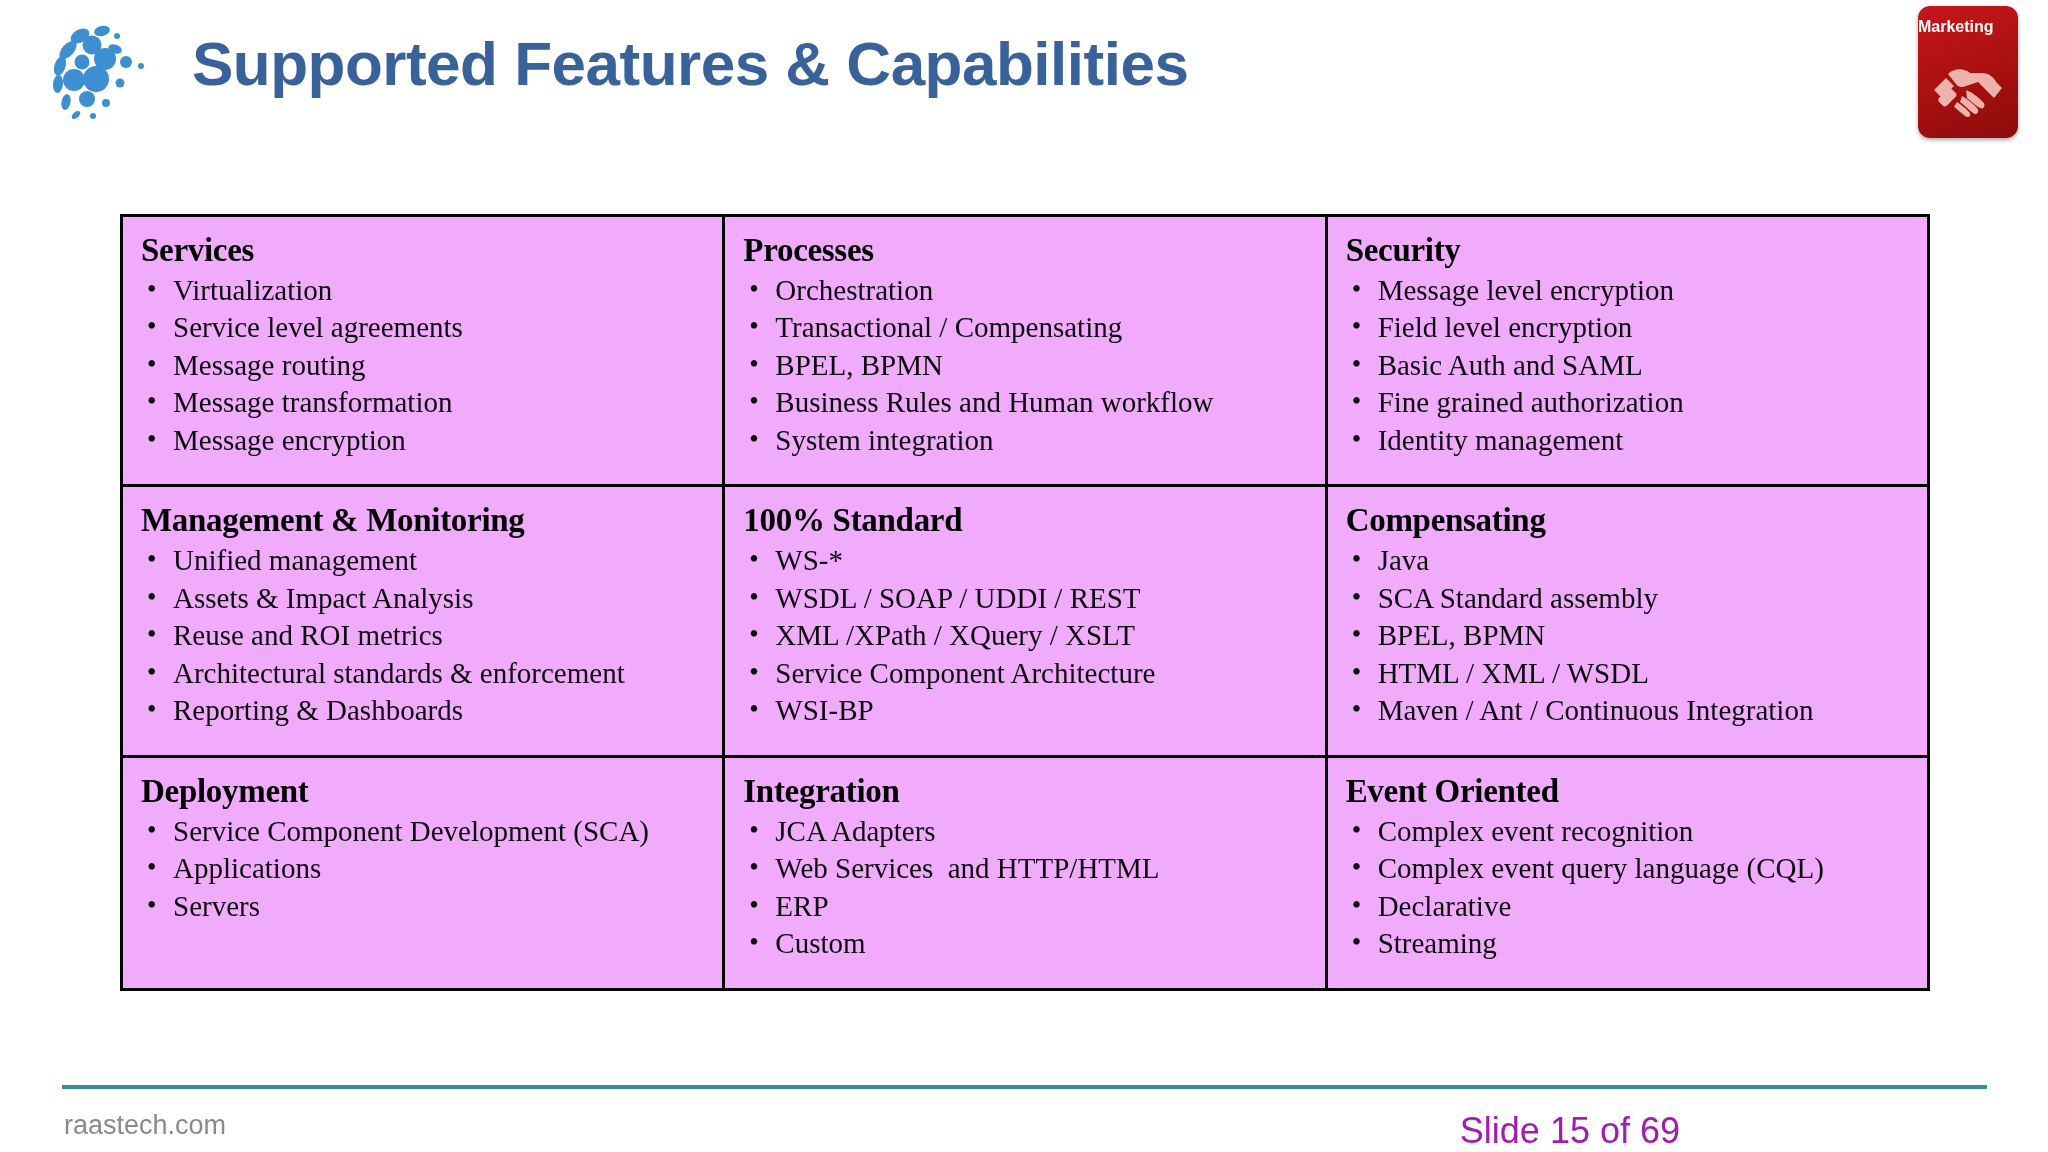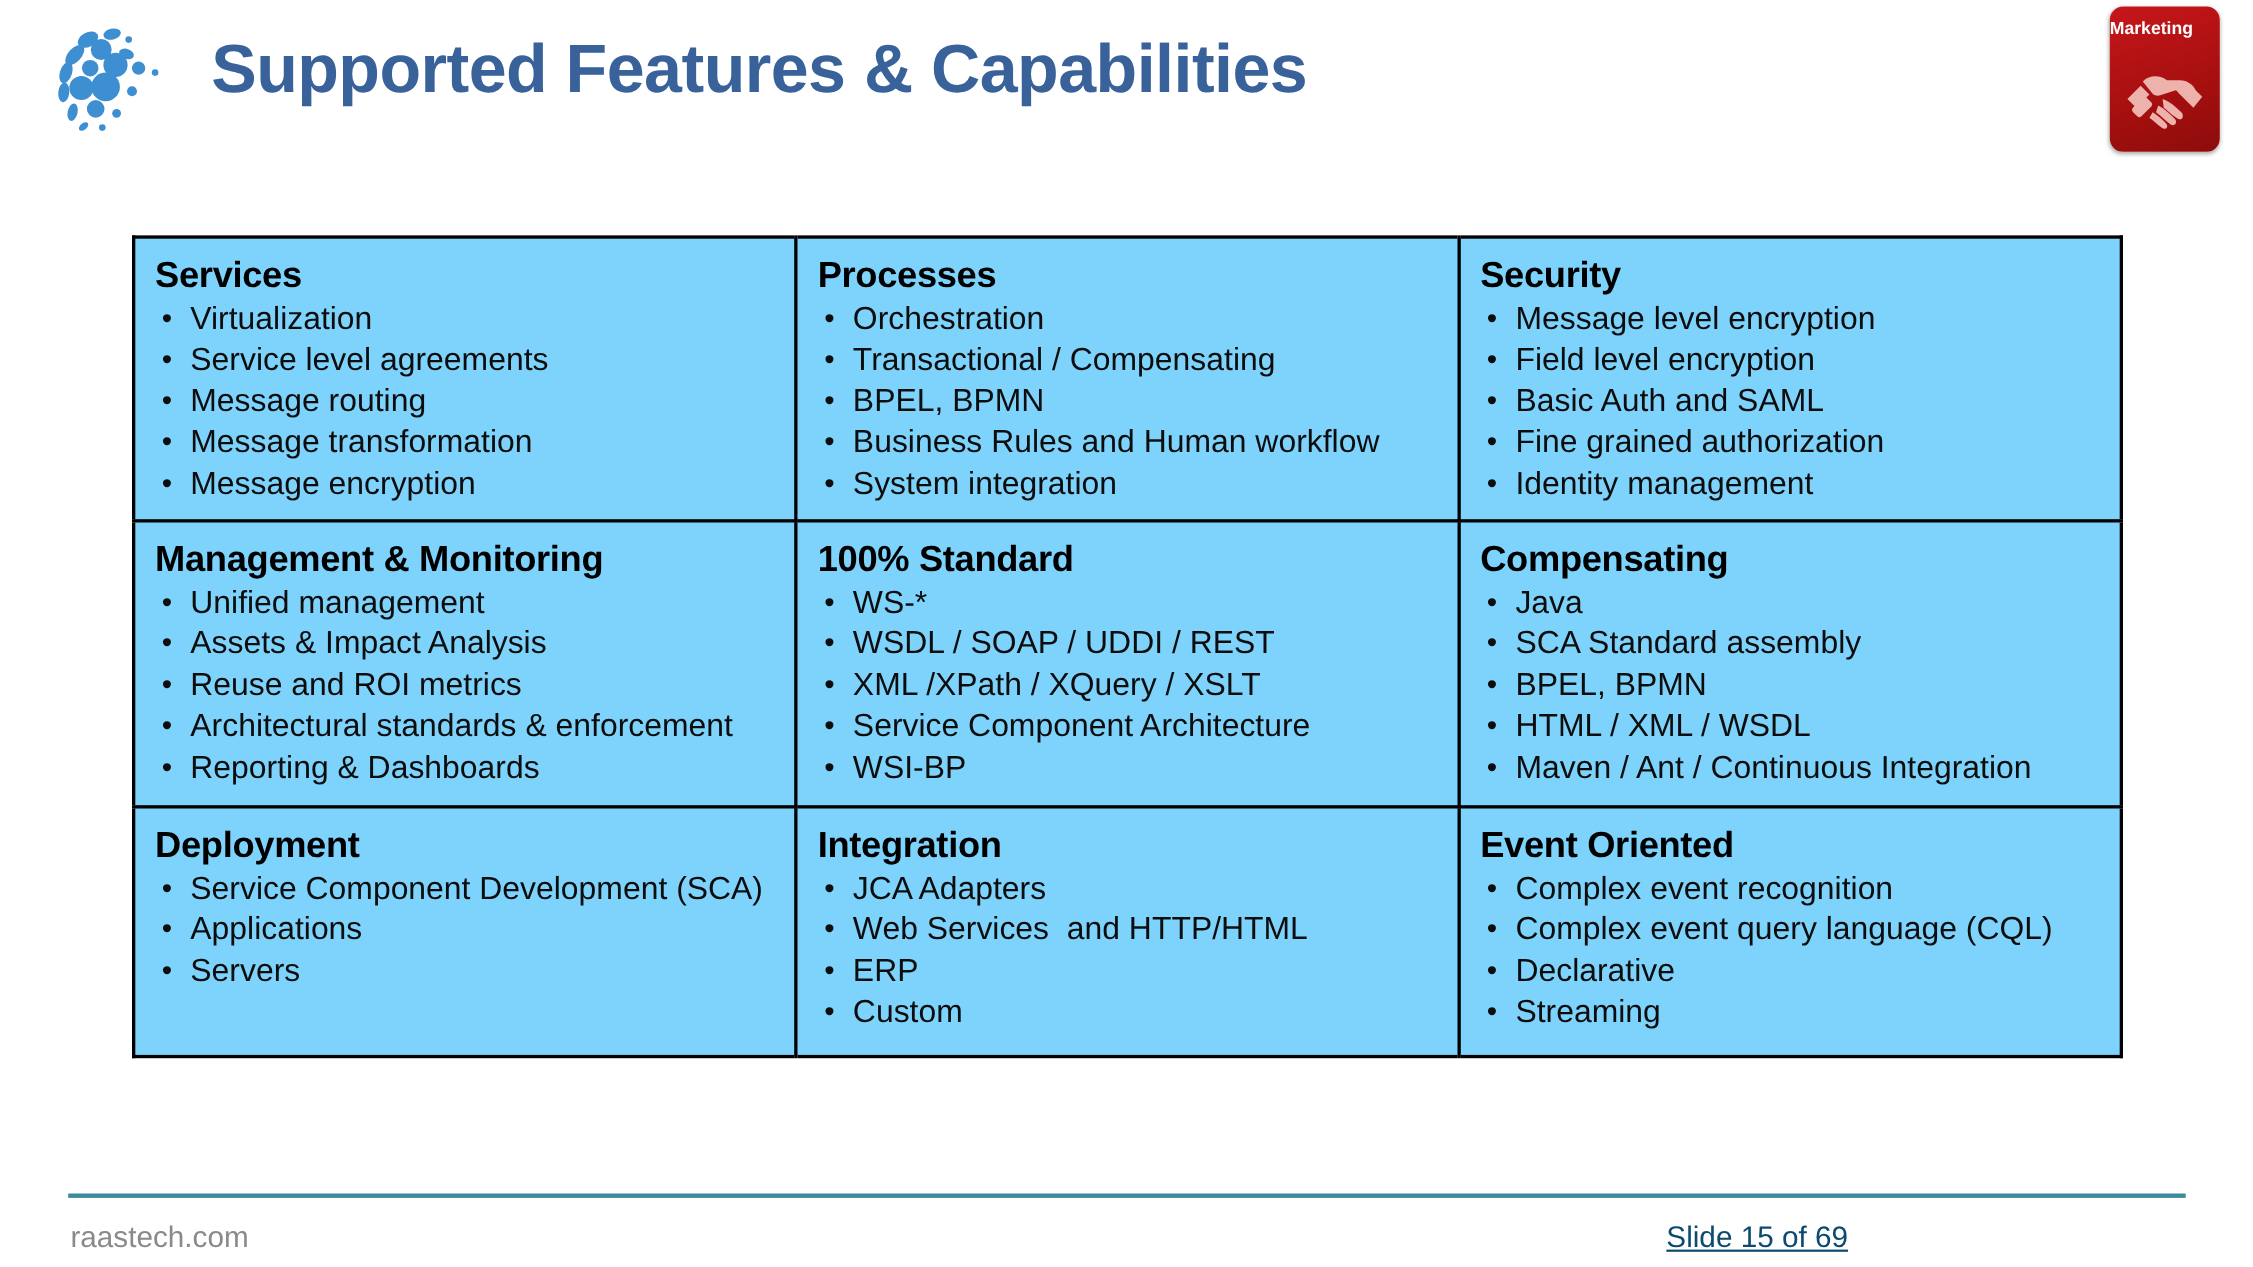--- a/index.html
+++ b/index.html
@@ -76,25 +76,26 @@
     border: 3px solid #000000;
     border-collapse: collapse;
     display: table;
     background: #f1f1f3;
     table-layout: fixed;
   }
   .grid-row { display: table-row; }
   .cell {
     display: table-cell;
     vertical-align: top;
-    background: #7dd3fc;
+    background: #f0abfc;
     border-right: 3px solid #000000;
     border-bottom: 3px solid #000000;
-    padding: 14px 10px 12px 18px;
+    padding: 14px 10px 25px 18px;
     width: 33.333%;
+    font-family: Liberation Serif, serif;
   }
   .grid-row:last-child .cell { border-bottom: none; }
   .cell:last-child { border-right: none; }
 
   .cell-title {
     font-size: 33px;
     font-weight: bold;
     color: #000000;
     line-height: 1.18;
     margin-bottom: 2px;
@@ -150,23 +151,22 @@
     position: absolute;
     left: 0; right: 0; top: 12px;
     text-align: center;
     font-size: 27px;
     color: #9a9a9a;
     white-space: pre;
   }
   .footer-right {
     position: absolute;
     right: 60px; top: 12px;
-    font-size: 27px;
-    color: #0c4a6e;
-    text-decoration: underline;
+    font-size: 36px;
+    color: #a21caf;
   }
 </style>
 </head>
 <body>
 
 <div class="slide">
 
   <div class="header">
 
     <div class="logo">

